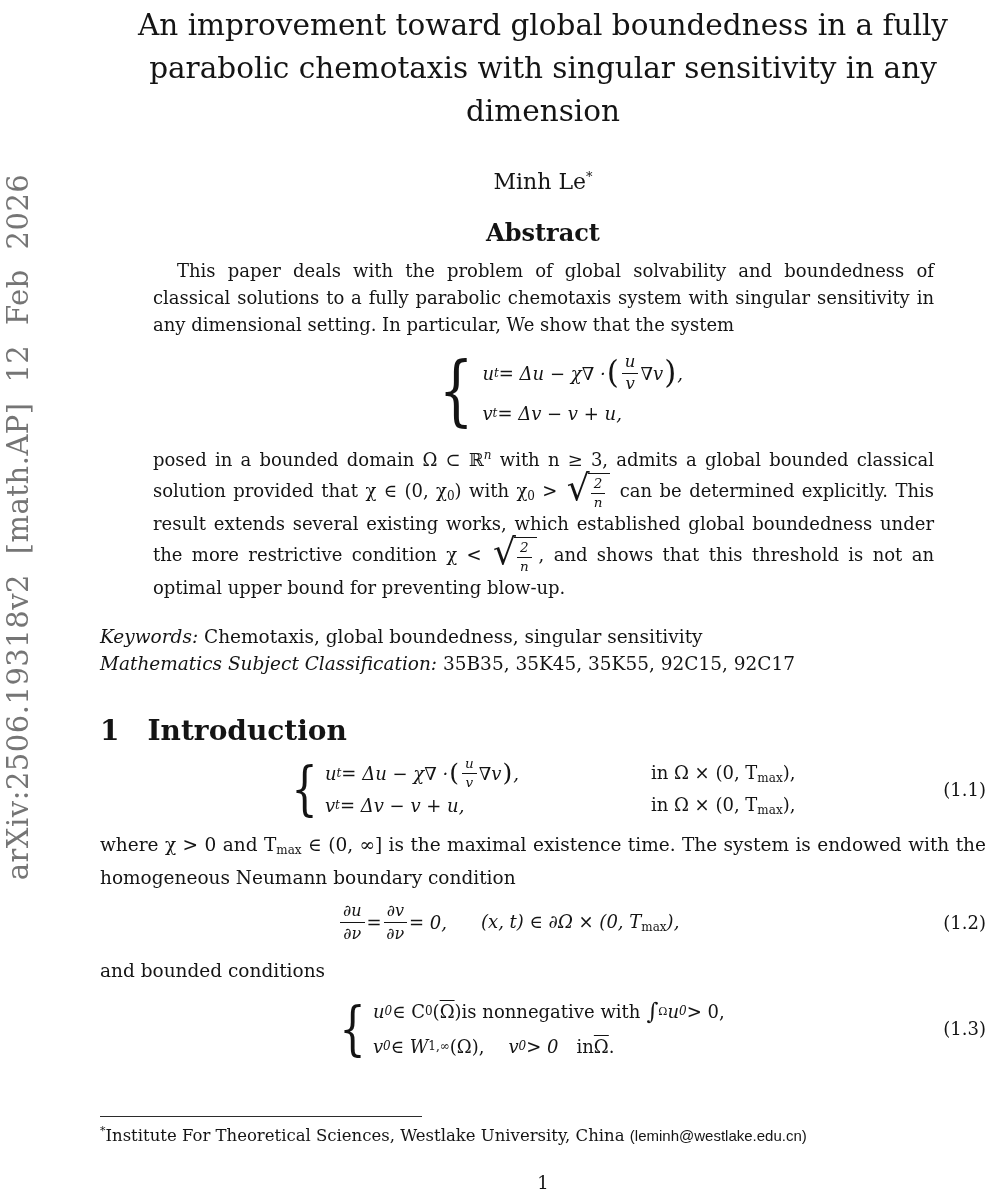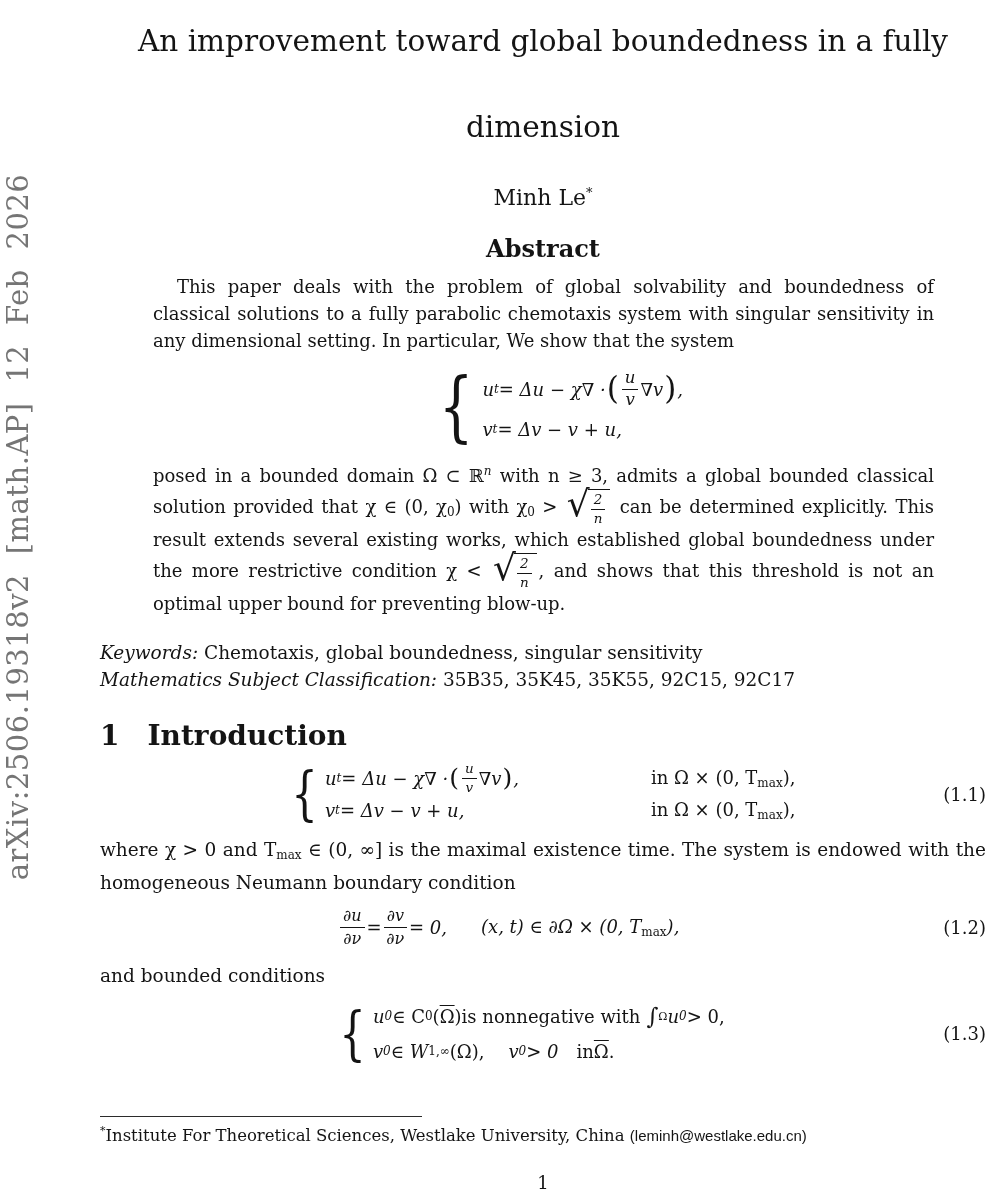--- a/index.html
+++ b/index.html
@@ -7,21 +7,21 @@
     position:relative; width:990px; height:1200px; background:#ffffff;
     font-family:"DejaVu Serif","DejaVu Sans",serif; color:#141414; overflow:hidden;
   }
   
   .stamp {
     position:absolute; left:-352px; top:506px; width:748px; height:42px;
     transform:rotate(-90deg); transform-origin:center;
     font-size:29px; color:#757575; text-align:center; white-space:nowrap;
     word-spacing:10px; letter-spacing:0.5px;
   }
-  .content { position:absolute; left:100px; top:16px; width:886px; }
+  .content { position:absolute; left:100px; top:0; width:886px; }
   .title { font-weight:400; font-size:29.5px; line-height:43px; text-align:center; margin:4px 6px 0; }
   .author { text-align:center; font-size:22px; margin-top:36px; }
   .author sup { font-size:13px; }
   .abs-head { text-align:center; font-weight:bold; font-size:24px; margin-top:24px; }
   .abs-body { margin:10px 52px 0 53px; font-size:18px; line-height:27px; }
   p { margin:0; }
   .justify { text-align:justify; }
   .indent { text-indent:24px; }
   .body-text { font-size:18.5px; line-height:27px; }
   .mi { font-style:italic; }
@@ -60,42 +60,42 @@
   .eq12 .cond { margin-left:34px; }
   .eq13 { padding-left:234px; }
   .eq13 .r { height:35px; }
   .int { font-size:23px; margin-left:6px; }
   .int-sub { font-size:11px; vertical-align:-6px; }
   .bar { text-decoration:overline; }
   .gapL { margin-left:24px; }
   .gapM { margin-left:18px; }
   .kw-line { font-size:18.5px; line-height:27px; margin-top:22px; }
   .kw-label { font-weight:normal; font-style:italic; }
-  .sec-head { font-size:28px; font-weight:bold; margin-top:26px; }
+  .sec-head { font-size:28px; font-weight:bold; margin-top:37px; }
   .sec-num { margin-right:28px; }
   .intro-p { margin-top:20px; }
   .mid-p { margin-top:6px; }
   .init-p { margin-top:14px; }
   
   .footblock { position:absolute; left:100px; top:1116px; width:886px; font-size:16.5px; }
   .footrule { width:322px; border-top:1.6px solid #2b2b2b; margin-bottom:7px; }
   .foot-text sup { font-size:11px; }
   .mono { font-family:Liberation Sans, sans-serif; font-size:15px; }
   .pageno { position:absolute; left:100px; top:1172px; width:886px; text-align:center; font-size:18px; }
 </style>
 </head>
 <body>
 
 <div class="page">
 
   <div class="stamp">arXiv:2506.19318v2  [math.AP]  12 Feb 2026</div>
 
   <div class="content">
 
-    <h1 class="title"><span>An improvement toward global boundedness in a fully</span><br><br><span>dimension</span></h1>
+    <h1 class="title"><span>An improvement toward global boundedness in a fully</span><br><span>parabolic chemotaxis with singular sensitivity in any</span><br><span>dimension</span></h1>
 
     <div class="author"><span>Minh Le</span><sup>*</sup></div>
 
     <div class="abs-head">Abstract</div>
 
     <div class="abs-body">
       <p class="justify indent">This paper deals with the problem of global solvability and boundedness of classical solutions to a fully parabolic chemotaxis system with singular sensitivity in any dimensional setting. In particular, We show that the system</p>
 
       <div class="eq-center">
         <span class="brace b-lg">{</span>

